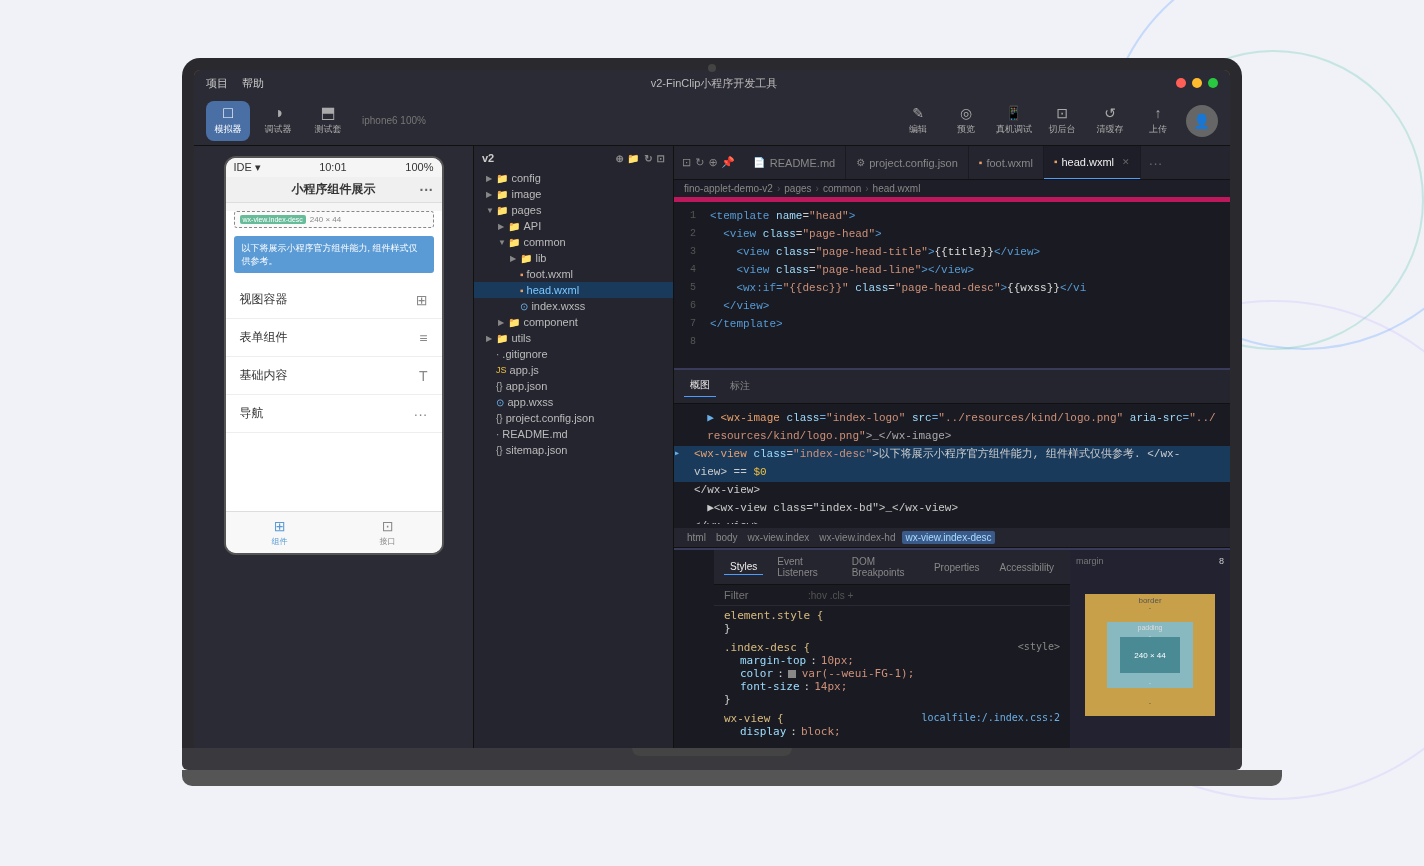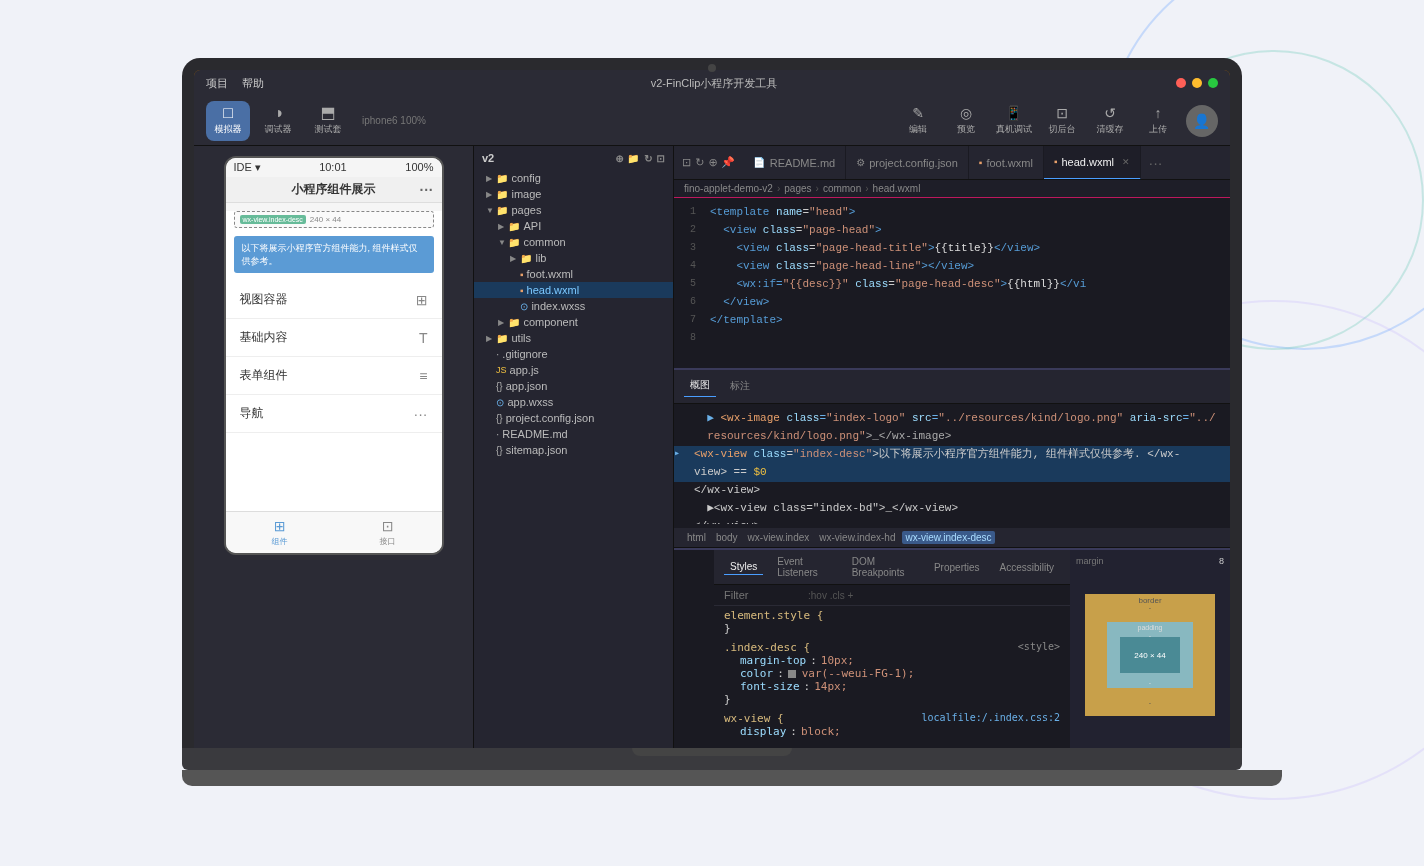--- a/index.html
+++ b/index.html
@@ -378,21 +378,21 @@
     .tab-more { padding: 0 8px; font-size: 14px; color: #666; cursor: pointer; }
 
     
     .breadcrumb {
       display: flex;
       align-items: center;
       padding: 3px 10px;
       font-size: 10px;
       color: #777;
       background: #1e1e28;
-      border-bottom: 1px solid #be185d;
+      border-bottom: 5px solid #be185d;
       gap: 4px;
       flex-shrink: 0;
     }
     .breadcrumb-sep { color: #555; }
     .breadcrumb-item { color: #888; cursor: pointer; }
 
     
     .code-editor {
       flex: 1;
       overflow-y: auto;
@@ -666,26 +666,26 @@
 
                   <div class="phone-desc-box">
                     <span>以下将展示小程序官方组件能力, 组件样式仅供参考。</span>
                   </div>
 
                   <div class="phone-menu-item">
                     <span>视图容器</span>
                     <span class="phone-menu-icon">⊞</span>
                   </div>
                   <div class="phone-menu-item">
+                    <span>表单组件</span>
+                    <span class="phone-menu-icon">≡</span>
+                  </div>
+                  <div class="phone-menu-item">
                     <span>基础内容</span>
                     <span class="phone-menu-icon">T</span>
-                  </div>
-                  <div class="phone-menu-item">
-                    <span>表单组件</span>
-                    <span class="phone-menu-icon">≡</span>
                   </div>
                   <div class="phone-menu-item">
                     <span>导航</span>
                     <span class="phone-menu-icon">···</span>
                   </div>
                 </div>
 
                 <div class="phone-bottom-nav">
                   <div class="phone-nav-item active">
                     <span class="phone-nav-icon">⊞</span>
@@ -883,21 +883,21 @@
               <div class="code-line">
                 <span class="line-number">3</span>
                 <span class="line-content">    <span class="kw-tag">&lt;view</span> <span class="kw-attr">class</span>=<span class="kw-val">"page-head-title"</span><span class="kw-tag">&gt;</span><span class="kw-text">{{title}}</span><span class="kw-tag">&lt;/view&gt;</span></span>
               </div>
               <div class="code-line">
                 <span class="line-number">4</span>
                 <span class="line-content">    <span class="kw-tag">&lt;view</span> <span class="kw-attr">class</span>=<span class="kw-val">"page-head-line"</span><span class="kw-tag">&gt;&lt;/view&gt;</span></span>
               </div>
               <div class="code-line">
                 <span class="line-number">5</span>
-                <span class="line-content">    <span class="kw-tag">&lt;wx:if=</span><span class="kw-val">"{{desc}}"</span> <span class="kw-attr">class</span>=<span class="kw-val">"page-head-desc"</span><span class="kw-tag">&gt;</span><span class="kw-text">{{html}}</span><span class="kw-tag">&lt;/vi</span></span>
+                <span class="line-content">    <span class="kw-tag">&lt;wx:if=</span><span class="kw-val">"{{desc}}"</span> <span class="kw-attr">class</span>=<span class="kw-val">"page-head-desc"</span><span class="kw-tag">&gt;</span><span class="kw-text">{{wxss}}</span><span class="kw-tag">&lt;/vi</span></span>
               </div>
               <div class="code-line">
                 <span class="line-number">6</span>
                 <span class="line-content">  <span class="kw-tag">&lt;/view&gt;</span></span>
               </div>
               <div class="code-line">
                 <span class="line-number">7</span>
                 <span class="line-content"><span class="kw-tag">&lt;/template&gt;</span></span>
               </div>
               <div class="code-line">

